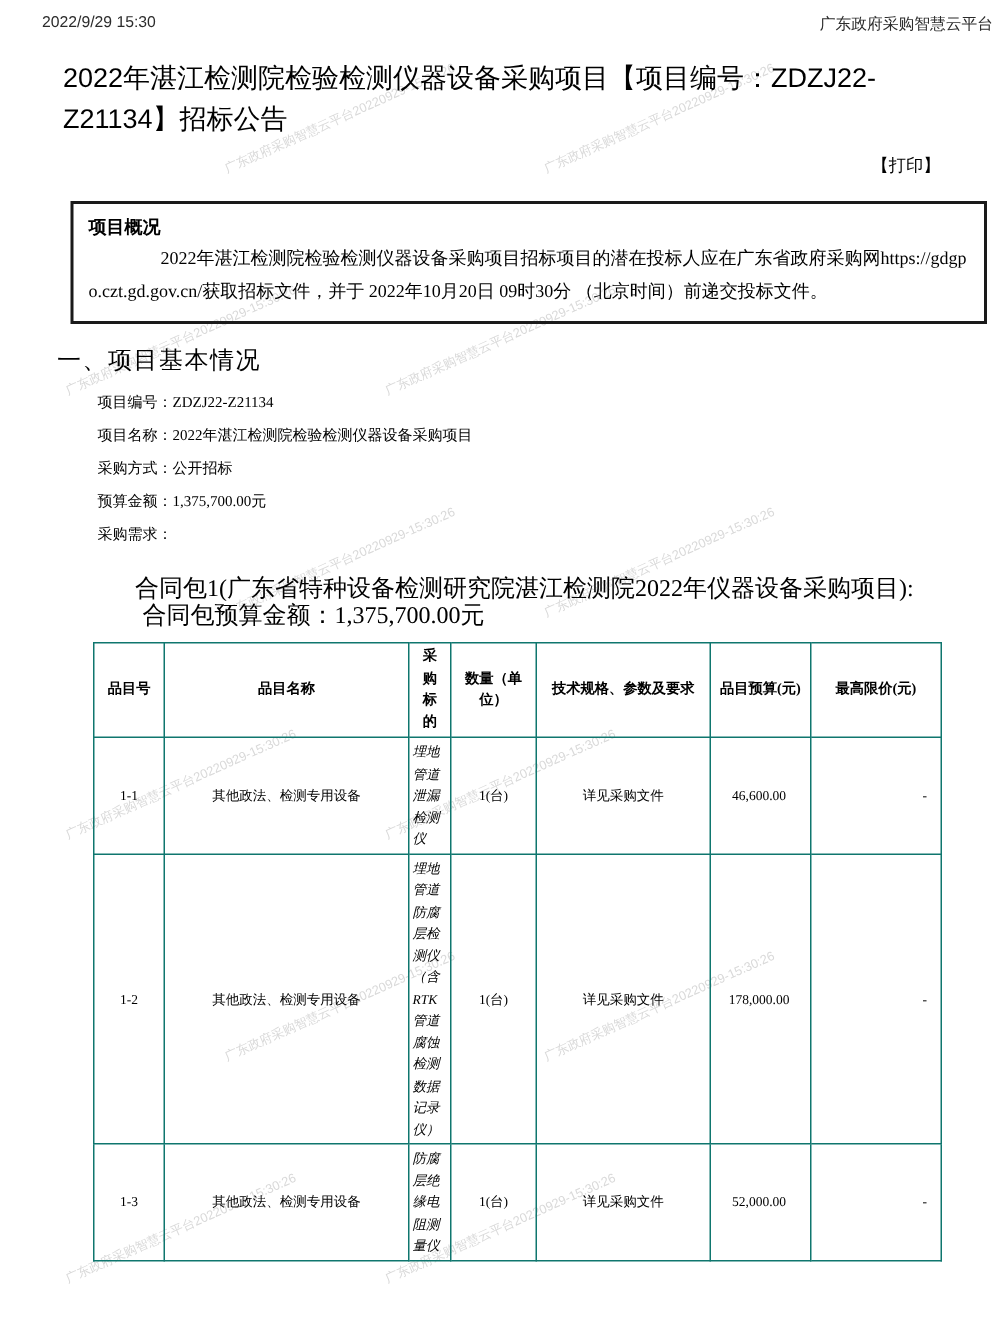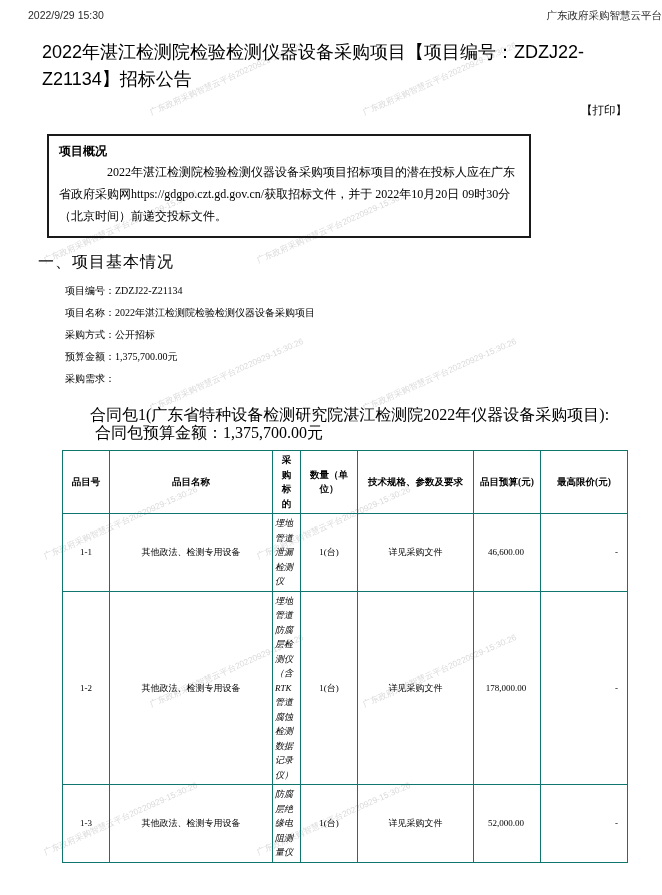--- a/index.html
+++ b/index.html
@@ -28,21 +28,21 @@
   .page-title {
     width:578px; margin:17px auto 10px; text-align:left;
     font-family:"Liberation Sans","DejaVu Sans",sans-serif;
     font-weight:normal; font-size:18px; line-height:27px;
     word-break:normal;
   }
   .print-row { text-align:right; padding-right:35px; margin-top:9px; font-size:11.5px; }
   .print-link { cursor:pointer; }
 
   .overview-box {
-    width:484px; margin:16px 0 0 47px;
+    width:611px; margin:16px 0 0 47px;
     border:2px solid #1a1a1a; padding:7px 10px 9px;
   }
   .overview-heading { font-weight:bold; font-size:12px; line-height:16px; }
   .overview-body {
     margin-top:2px; font-size:12px; line-height:22px;
     text-indent:48px; word-break:break-all;
   }
 
   .section-heading { margin:14px 0 0 38px; font-size:16px; letter-spacing:1px; }
 

